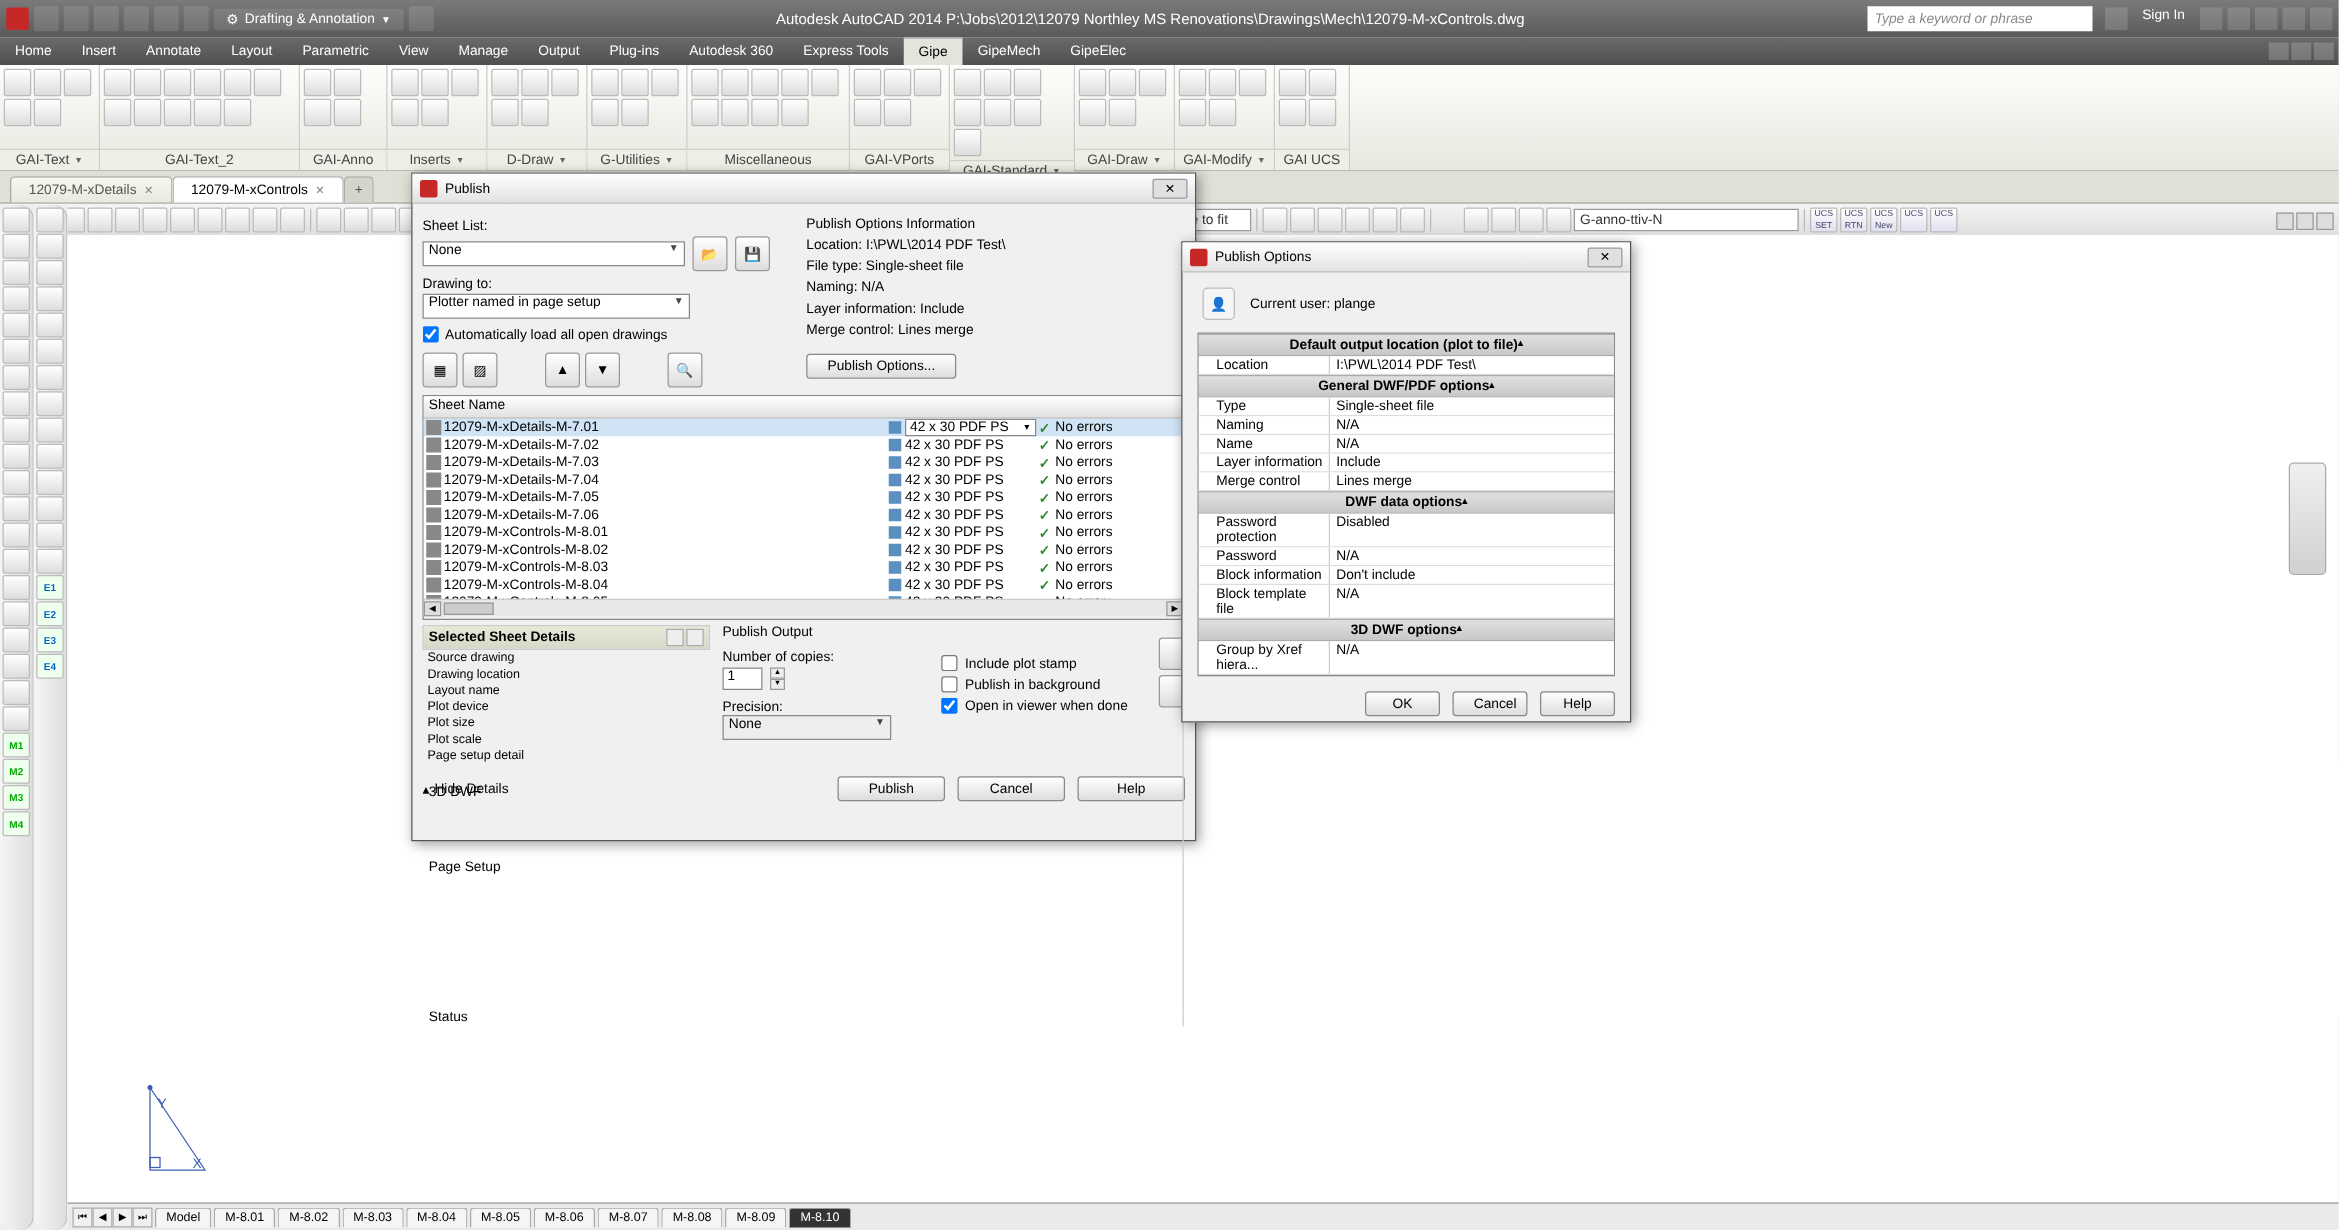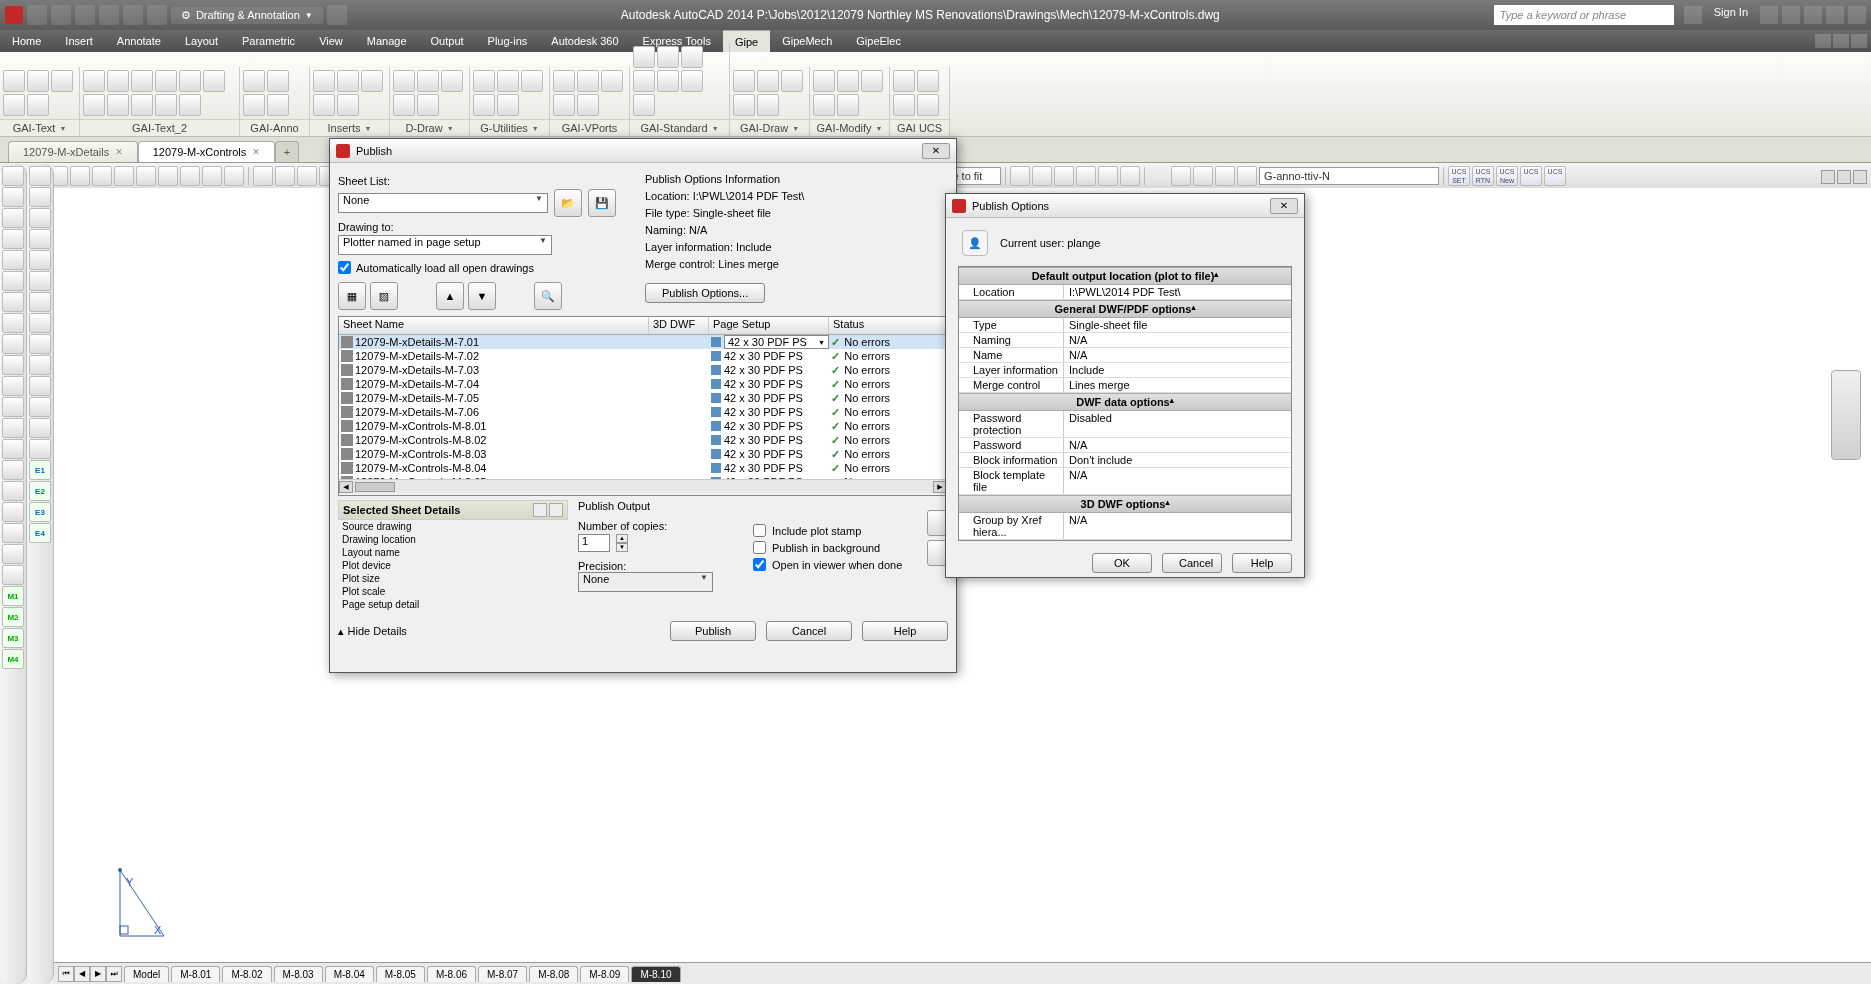--- a/index.html
+++ b/index.html
@@ -19,21 +19,21 @@
 .title-bar .signin { color: #fff; padding: 0 8px; }
 
 
 .menu-bar { height: 22px; background: linear-gradient(#6a6a6a, #4f4f4f); display: flex; align-items: stretch; color: #fff; font-size: 11px; }
 .menu-bar .menu-item { padding: 0 12px; display: flex; align-items: center; cursor: pointer; }
 .menu-bar .menu-item.active { background: #e4e4dc; color: #000; border-top: 1px solid #aaa;}
 .menu-bar .win-btns { margin-left: auto; display: flex; gap: 2px; padding-right: 4px; align-items: center;}
 .menu-bar .win-btn { width: 16px; height: 14px; background: rgba(255,255,255,0.2); }
 
 
-.ribbon { height: 85px; background: linear-gradient(#fdfdfb, #e8e8e0); border-bottom: 1px solid #bbb; display: flex; align-items: flex-end; }
+.ribbon { height: 85px; background: linear-gradient(#fdfdfb, #e8e8e0); border-bottom: 1px solid #bbb; display: flex; }
 .ribbon-panel { border-right: 1px solid #ccc; display: flex; flex-direction: column; }
 .ribbon-panel .buttons { flex: 1; display: flex; flex-wrap: wrap; align-content: flex-start; padding: 3px; gap: 2px; }
 .ribbon-panel .rbtn { width: 22px; height: 22px; background: linear-gradient(#fff,#ddd); border: 1px solid #bbb; border-radius: 2px; }
 .ribbon-panel .label { text-align: center; padding: 2px 6px; background: #efefe7; border-top: 1px solid #d0d0c8; color: #444; white-space: nowrap; display:flex; justify-content:center; align-items:center; gap:4px;}
 .ribbon-panel .label .chev { font-size: 7px; color:#666;}
 
 
 .file-tabs { height: 26px; background: #e0e0d6; display: flex; align-items: flex-end; padding-left: 8px; gap: 0; border-bottom: 1px solid #999; }
 .file-tab { background: linear-gradient(#f8f8f0,#e8e8de); border: 1px solid #aaa; border-bottom: none; padding: 4px 14px; border-radius: 4px 4px 0 0; display: flex; gap: 6px; align-items: center; color: #555; }
 .file-tab.active { background: #fff; color: #000; }
@@ -94,21 +94,21 @@
 .pub-select { width: 210px; height: 20px; border: 1px solid #888; background: #fff; padding: 0 4px; display:flex; align-items:flex-start; justify-content:space-between;}
 .pub-select .arrow { font-size: 8px; color:#444;}
 .pub-btn-sm { width: 28px; height: 28px; background: linear-gradient(#fff,#ddd); border: 1px solid #999; border-radius: 3px; display:inline-flex; align-items:center; justify-content:center;}
 .pub-checkbox-row { margin-top: 6px; display: flex; align-items: center; gap: 5px; }
 .pub-right { flex: 1; font-size: 11px; line-height: 17px; }
 .pub-btn { padding: 3px 16px; background: linear-gradient(#fff,#ddd); border: 1px solid #888; border-radius: 3px; cursor: pointer; }
 .pub-toolbar-row { margin-top: 8px; display: flex; gap: 4px; }
 .pub-toolbar-row .gap { width: 30px; }
 
 .sheet-table { margin-top: 6px; border: 1px solid #888; height: 180px; position:relative; }
-.sheet-hdr { display: flex; background: linear-gradient(#fff,#e0e0e0); border-bottom: 1px solid #aaa; height: 18px; }
+.sheet-hdr { display: flex; background: linear-gradient(#fff,#e0e0e0); border-bottom: 1px solid #aaa; height: 18px; flex-direction: column; }
 .sheet-hdr > div { padding: 1px 4px; border-right: 1px solid #ccc; }
 .col-name { flex: 0 0 310px; } .col-dwf { flex: 0 0 60px; } .col-page { flex: 0 0 120px; } .col-status { flex: 1; }
 .sheet-body { height: 144px; overflow: hidden; background:#fff;}
 .sheet-row { display: flex; height: 14px; align-items: center; font-size: 10px; }
 .sheet-row.sel { background: #d0e4f5; }
 .sheet-row .ico { width: 12px; height: 12px; background:#888; margin: 0 2px; }
 .sheet-row .rname { flex: 0 0 296px; padding-left: 0px; }
 .sheet-row .rdwf { flex: 0 0 60px; }
 .sheet-row .rpage { flex: 0 0 120px; display:flex; align-items:center; gap:3px;}
 .sheet-row .rpage .pico { width:10px; height:10px; background:#5a8fbf;}
@@ -284,20 +284,36 @@
         <div class="rbtn"></div>
         <div class="rbtn"></div>
         <div class="rbtn"></div>
         <div class="rbtn"></div>
       </div>
       <div class="label">
         <span>G-Utilities</span>
         <span class="chev">▼</span>
       </div>
     </div>
+    <div class="ribbon-panel" style="width: 130px;">
+      <div class="buttons">
+        <div class="rbtn"></div>
+        <div class="rbtn"></div>
+        <div class="rbtn"></div>
+        <div class="rbtn"></div>
+        <div class="rbtn"></div>
+        <div class="rbtn"></div>
+        <div class="rbtn"></div>
+        <div class="rbtn"></div>
+        <div class="rbtn"></div>
+      </div>
+      <div class="label">
+        <span>Miscellaneous</span>
+      </div>
+    </div>
     <div class="ribbon-panel" style="width: 80px;">
       <div class="buttons">
         <div class="rbtn"></div>
         <div class="rbtn"></div>
         <div class="rbtn"></div>
         <div class="rbtn"></div>
         <div class="rbtn"></div>
       </div>
       <div class="label">
         <span>GAI-VPorts</span>

